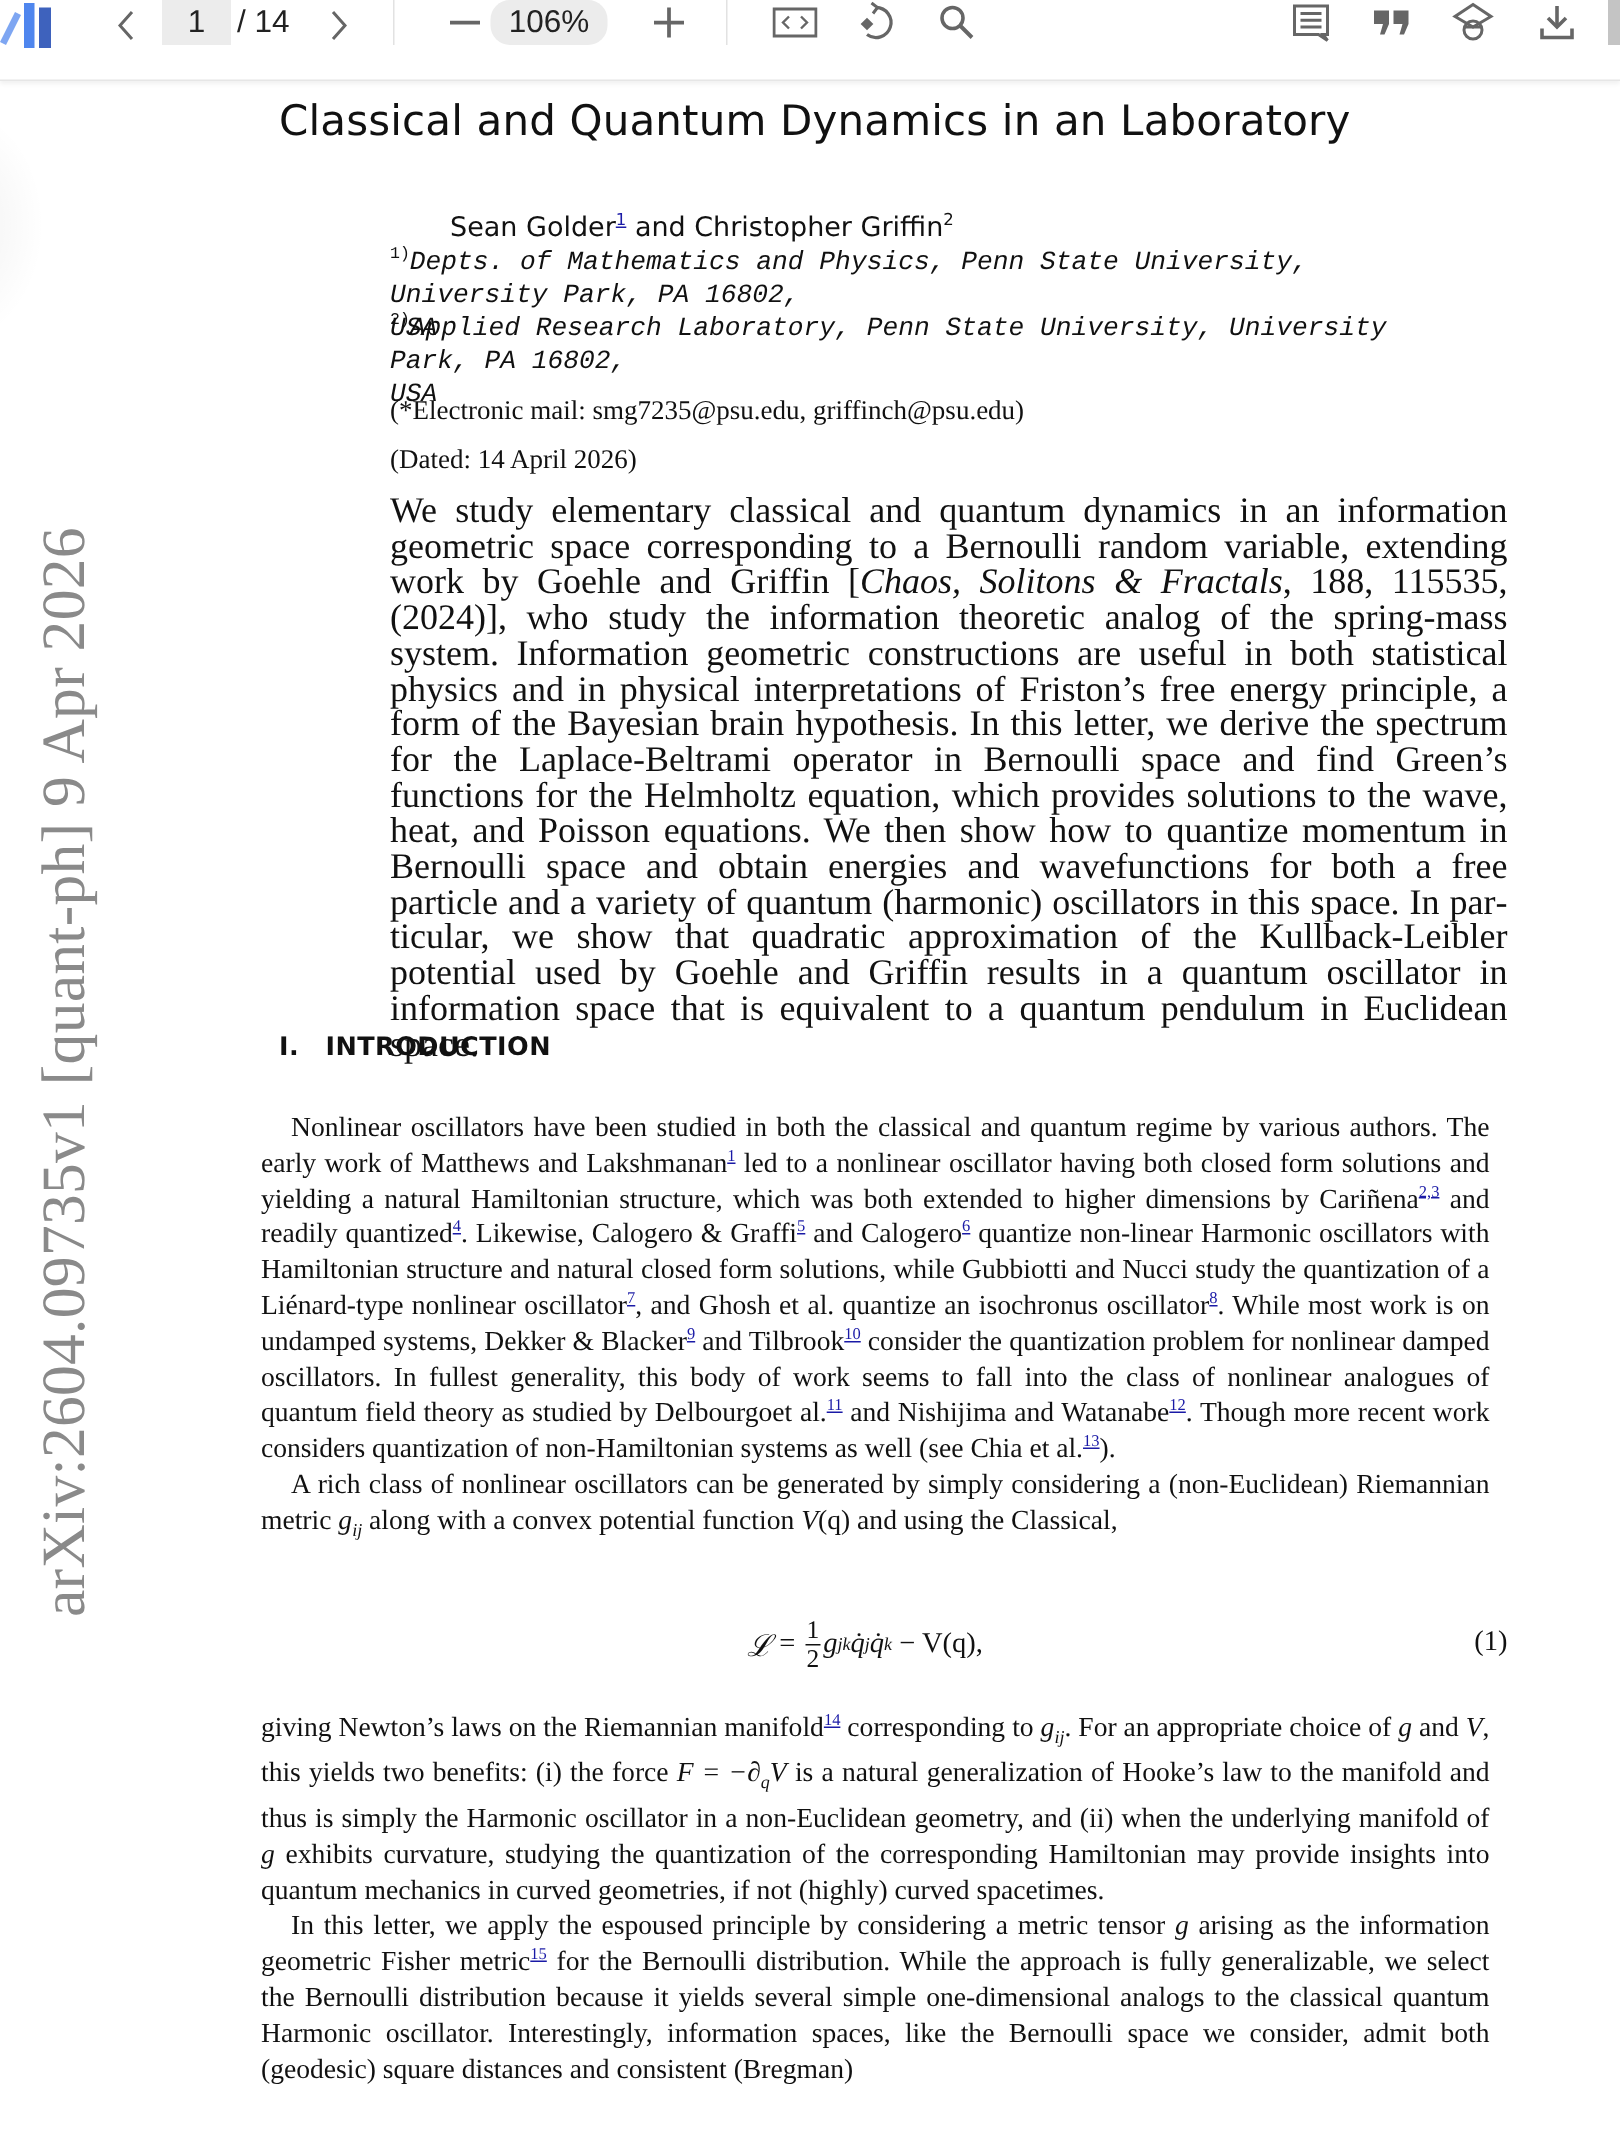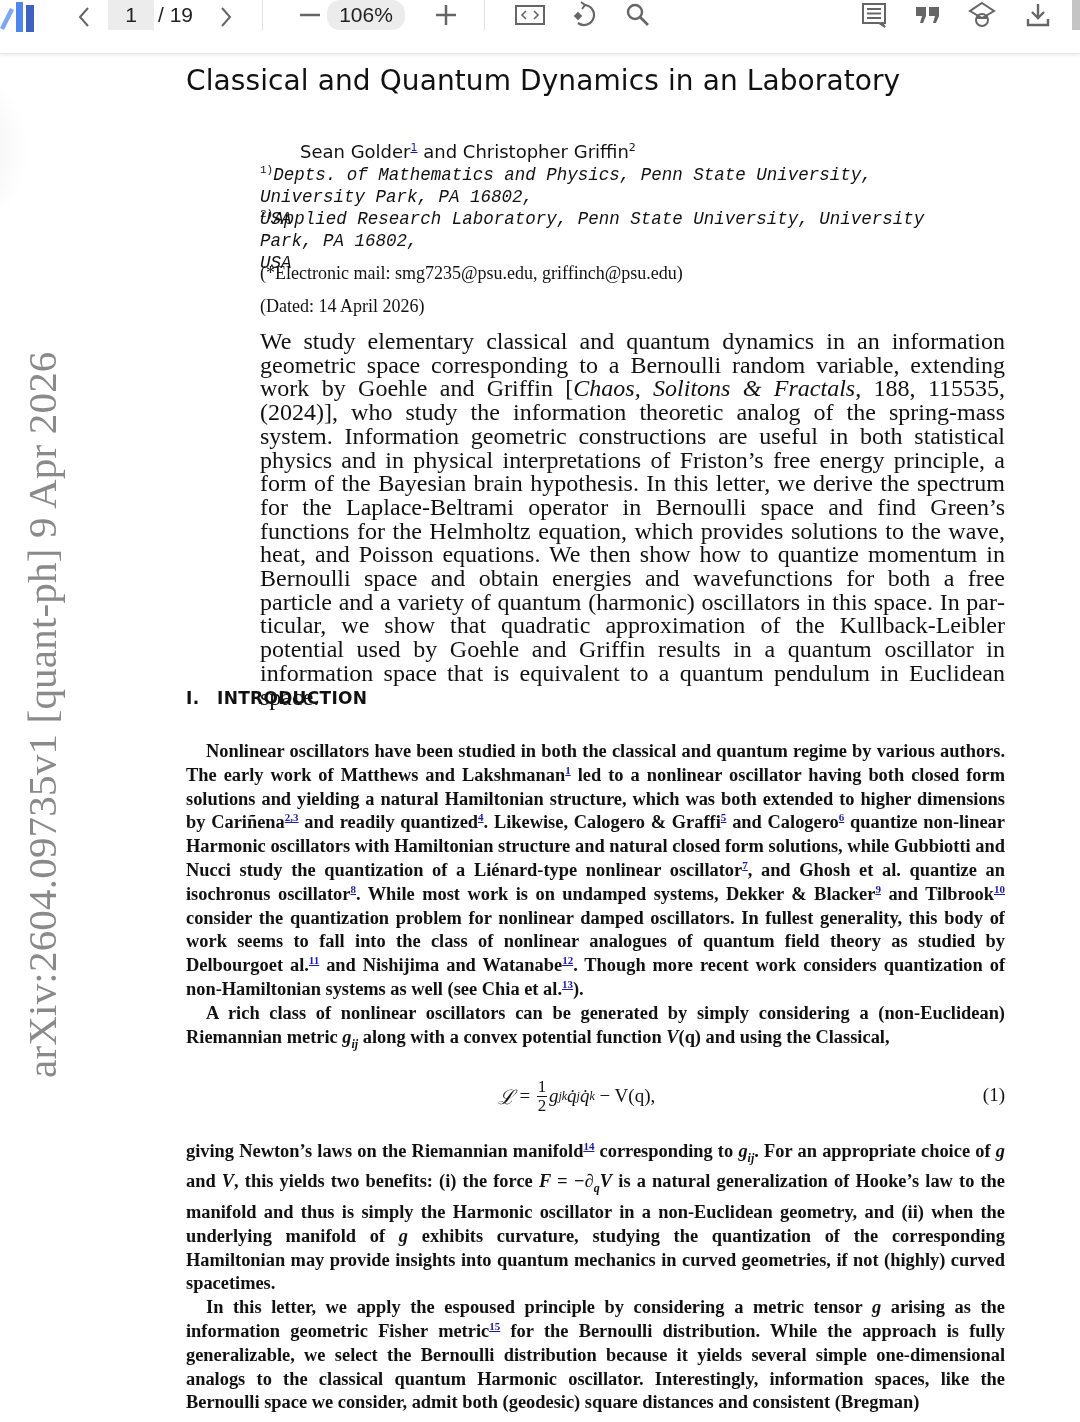--- a/index.html
+++ b/index.html
@@ -62,22 +62,22 @@
     position: absolute; left: 260px; top: 330px; width: 745px;
     font-size: 24px; line-height: 23.7px; text-align: justify; hyphens: manual;
   }
   .section-head {
     position: absolute; left: 186px; top: 688px;
     font-family: "DejaVu Sans", sans-serif; font-size: 17px; font-weight: bold; letter-spacing: 0.3px; color: #111;
   }
   .section-head .num { display: inline-block; width: 31px; }
 
   .body-text {
-    position: absolute; left: 186px; width: 819px;
-    font-size: 18.4px; line-height: 23.8px; text-align: justify; font-weight: bold;
+    position: absolute; left: 174px; width: 819px;
+    font-size: 18.4px; line-height: 23.8px; text-align: justify;
   }
   .body-text p { text-indent: 20px; }
   .body-text p.noindent { text-indent: 0; }
   .body-text i { font-style: italic; }
 
   .equation {
     position: absolute; left: 186px; top: 1072px; width: 819px; height: 50px;
     font-size: 19px;
   }
   .eq-body { position: absolute; left: 312px; top: 0; display: flex; align-items: center; height: 48px; }
@@ -97,21 +97,21 @@
       <rect x="26" y="3" width="8" height="27" fill="#3e62bd"></rect>
     </svg>
   </div>
 
   <div class="tb-item nav-prev">
     <svg width="14" height="22" viewBox="0 0 14 22">
         <polyline points="11,2 3,11 11,20" fill="none" stroke="#666" stroke-width="2"></polyline>
       </svg>
   </div>
   <div class="tb-item page-box">1</div>
-  <div class="tb-item page-total">/ 19</div>
+  <div class="tb-item page-total">/ 14</div>
   <div class="tb-item nav-next">
     <svg width="14" height="22" viewBox="0 0 14 22">
         <polyline points="3,2 11,11 3,20" fill="none" stroke="#666" stroke-width="2"></polyline>
       </svg>
   </div>
 
   <div class="sep" style="left:262px"></div>
 
   <div class="tb-item zoom-out">
     <svg width="22" height="22" viewBox="0 0 22 22">

